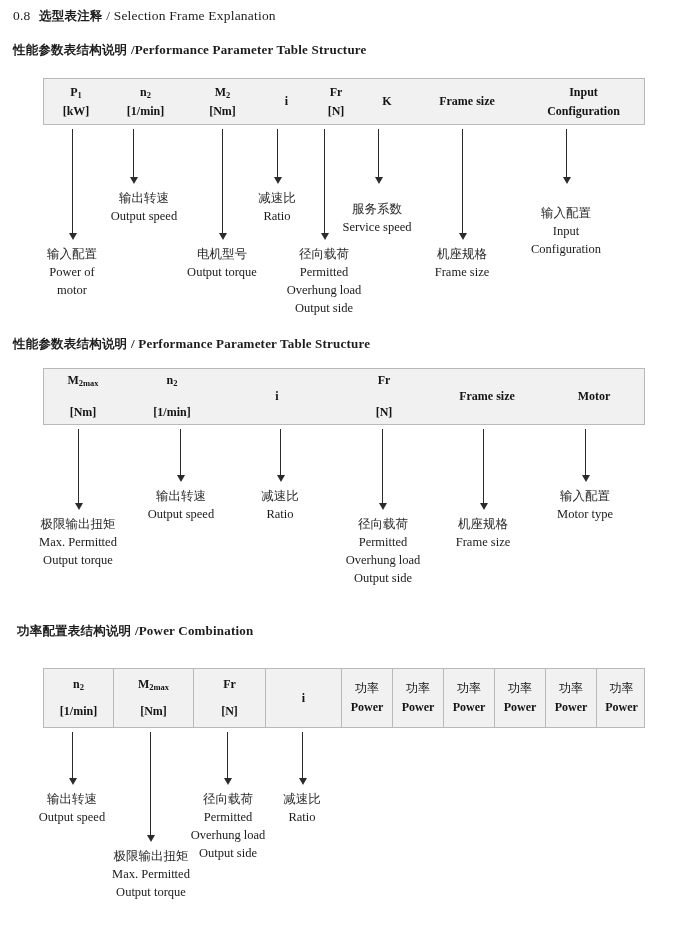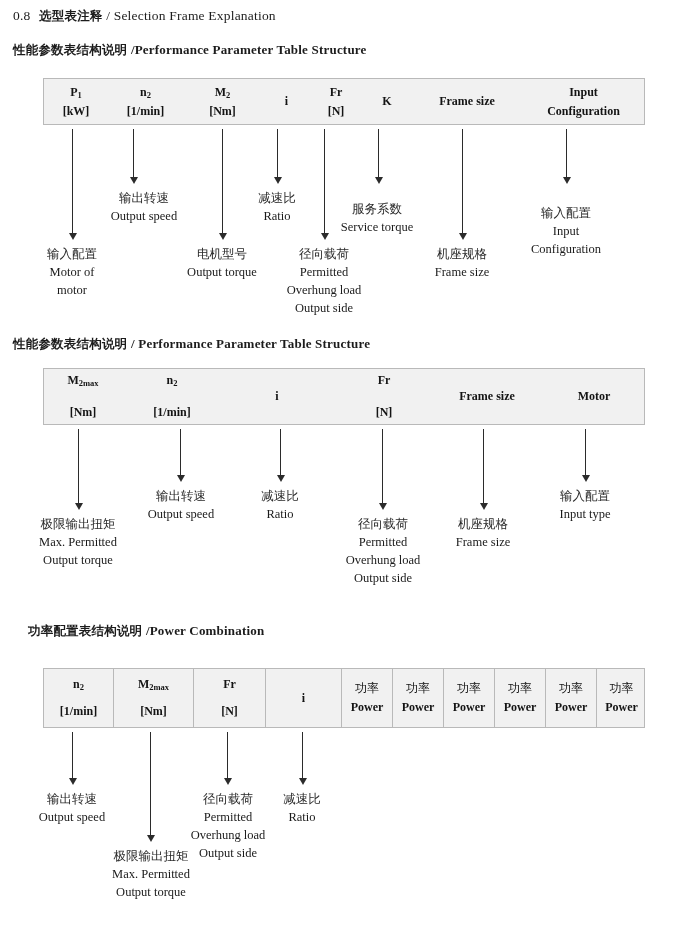--- a/index.html
+++ b/index.html
@@ -185,21 +185,21 @@
   <div class="shaft" style="height:104px;"></div>
     <div class="head" style="top:104px;"></div>
 </div>
 <div class="arrow" style="left:562px; top:129px; height:55px;">
   <div class="shaft" style="height:48px;"></div>
     <div class="head" style="top:48px;"></div>
 </div>
 
 <div class="anno" style="left:72px; top:245px;">
   <span class="cn">输入配置</span>
-  <span class="en">Motor of</span>
+  <span class="en">Power of</span>
   <span class="en">motor</span>
 </div>
 <div class="anno" style="left:144px; top:189px;">
   <span class="cn">输出转速</span>
   <span class="en">Output speed</span>
 </div>
 <div class="anno" style="left:222px; top:245px;">
   <span class="cn">电机型号</span>
   <span class="en">Output torque</span>
 </div>
@@ -208,21 +208,21 @@
   <span class="en">Ratio</span>
 </div>
 <div class="anno" style="left:324px; top:245px;">
   <span class="cn">径向载荷</span>
   <span class="en">Permitted</span>
   <span class="en">Overhung load</span>
   <span class="en">Output side</span>
 </div>
 <div class="anno" style="left:377px; top:200px;">
   <span class="cn">服务系数</span>
-  <span class="en">Service torque</span>
+  <span class="en">Service speed</span>
 </div>
 <div class="anno" style="left:462px; top:245px;">
   <span class="cn">机座规格</span>
   <span class="en">Frame size</span>
 </div>
 <div class="anno" style="left:566px; top:204px;">
   <span class="cn">输入配置</span>
   <span class="en">Input</span>
   <span class="en">Configuration</span>
 </div>
@@ -300,24 +300,24 @@
   <span class="en">Permitted</span>
   <span class="en">Overhung load</span>
   <span class="en">Output side</span>
 </div>
 <div class="anno" style="left:483px; top:515px;">
   <span class="cn">机座规格</span>
   <span class="en">Frame size</span>
 </div>
 <div class="anno" style="left:585px; top:487px;">
   <span class="cn">输入配置</span>
-  <span class="en">Input type</span>
-</div>
-
-<div class="sec-title" style="left:28px; top:623px;">
+  <span class="en">Motor type</span>
+</div>
+
+<div class="sec-title" style="left:17px; top:623px;">
   <span class="cn">功率配置表结构说明</span>
   <span class="en-bold">/</span><span class="en-bold">Power Combination</span>
 </div>
 
 <div class="ptable" style="left:43px; top:668px; width:602px; height:60px;">
   <div class="cell" style="left:0px; width:69px;">
     <span><span>n</span><sub>2</sub></span>
     <span class="ln2" style="margin-top:8px;">[1/min]</span>
   </div>
   <div class="cell divided" style="left:69px; width:80px;">

